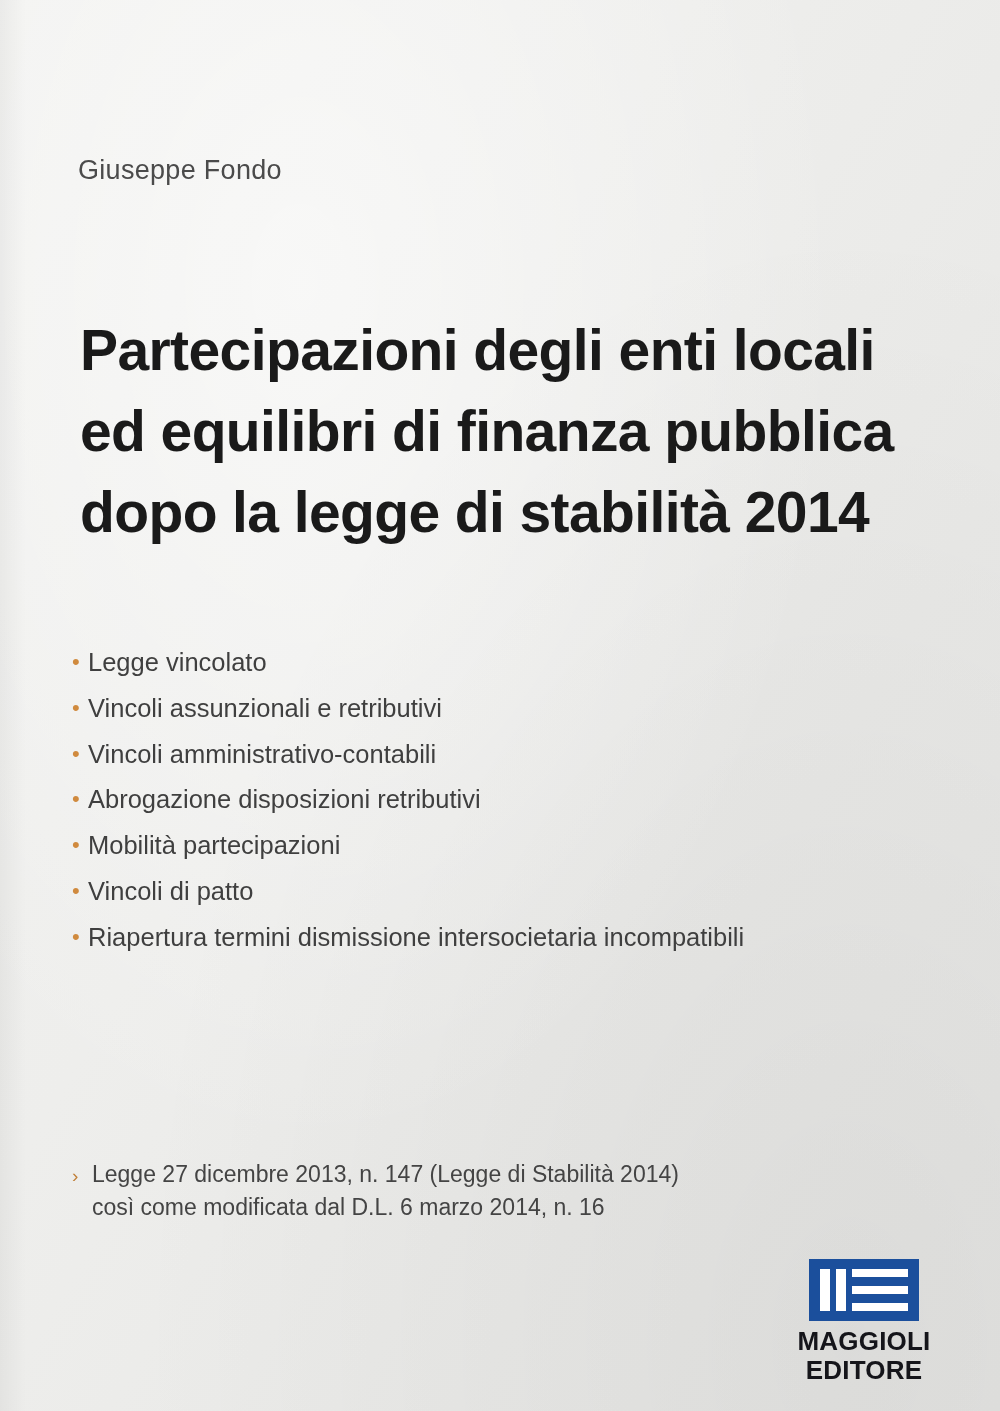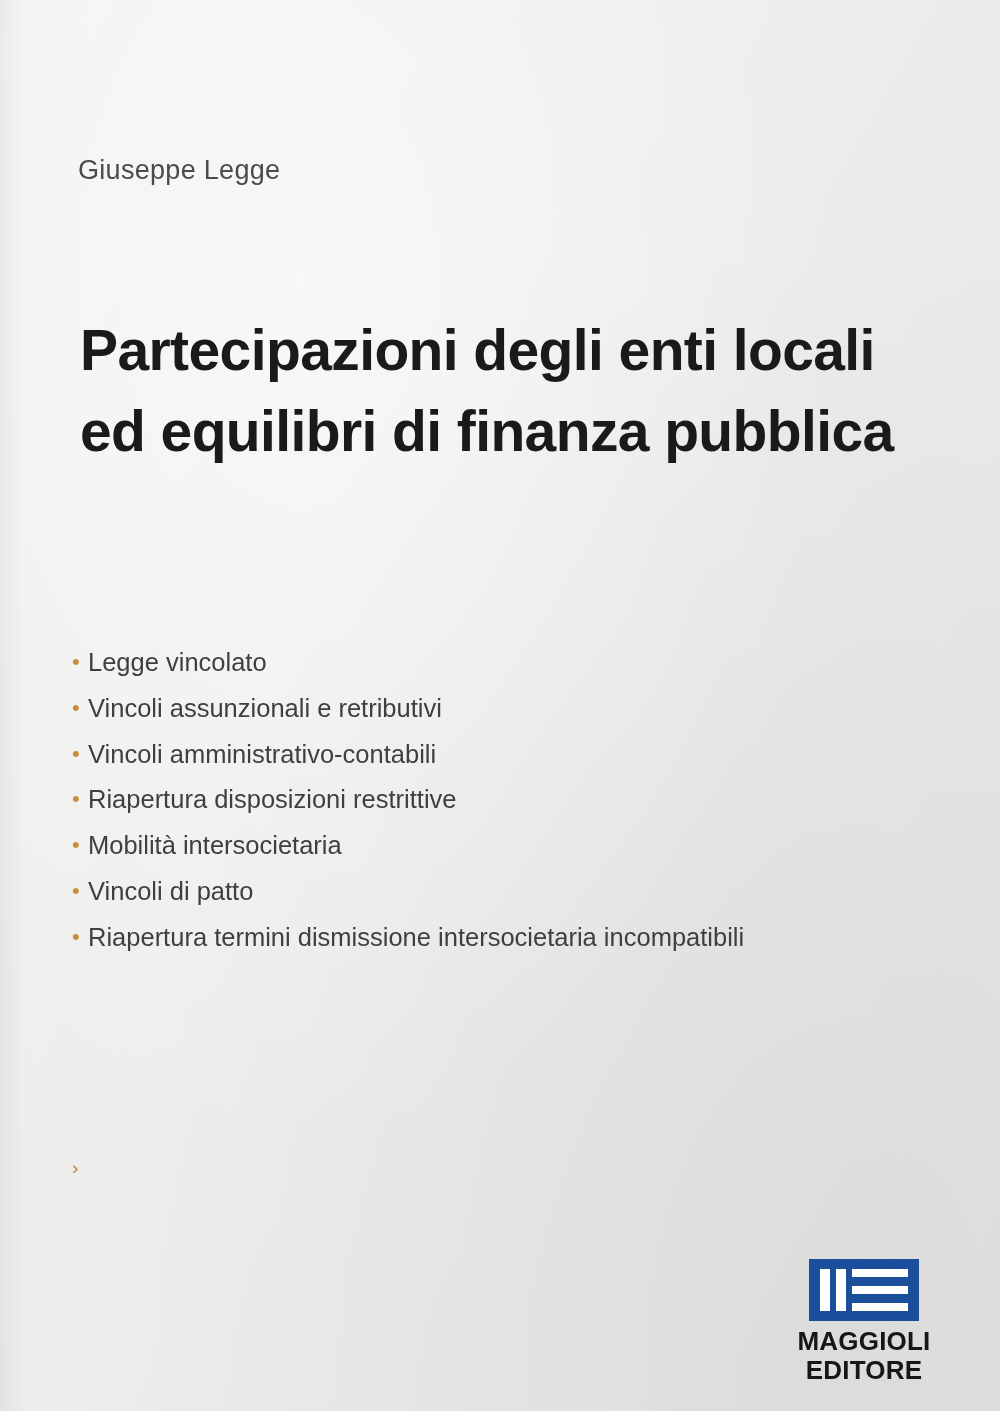--- a/index.html
+++ b/index.html
@@ -151,62 +151,65 @@
     letter-spacing: 0.2px;
     line-height: 1.12;
     font-family: "Liberation Sans", sans-serif;
   }
 </style>
 </head>
 <body>
 
 <div class="cover">
 
-  <div class="author">Giuseppe Legge</div>
+  <div class="author">Giuseppe Fondo</div>
 
   <div class="title-block">
     <div class="title-line">Partecipazioni degli enti locali</div>
     <div class="title-line">ed equilibri di finanza pubblica</div>
+    <div class="title-line">dopo la legge di stabilità 2014</div>
   </div>
 
   <div class="bullets">
     <div class="bullet-row">
       <span class="bullet-dot">•</span>
       <span class="bullet-text">Legge vincolato</span>
     </div>
     <div class="bullet-row">
       <span class="bullet-dot">•</span>
       <span class="bullet-text">Vincoli assunzionali e retributivi</span>
     </div>
     <div class="bullet-row">
       <span class="bullet-dot">•</span>
       <span class="bullet-text">Vincoli amministrativo-contabili</span>
     </div>
     <div class="bullet-row">
       <span class="bullet-dot">•</span>
-      <span class="bullet-text">Riapertura disposizioni restrittive</span>
-    </div>
-    <div class="bullet-row">
-      <span class="bullet-dot">•</span>
-      <span class="bullet-text">Mobilità intersocietaria</span>
+      <span class="bullet-text">Abrogazione disposizioni retributivi</span>
+    </div>
+    <div class="bullet-row">
+      <span class="bullet-dot">•</span>
+      <span class="bullet-text">Mobilità partecipazioni</span>
     </div>
     <div class="bullet-row">
       <span class="bullet-dot">•</span>
       <span class="bullet-text">Vincoli di patto</span>
     </div>
     <div class="bullet-row">
       <span class="bullet-dot">•</span>
       <span class="bullet-text">Riapertura termini dismissione intersocietaria incompatibili</span>
     </div>
   </div>
 
   <div class="footnote">
     <div class="footnote-row">
       <span class="footnote-marker">›</span>
-    </div>
+      <span class="footnote-line">Legge 27 dicembre 2013, n. 147 (Legge di Stabilità 2014)</span>
+    </div>
+    <div class="footnote-line-2">così come modificata dal D.L. 6 marzo 2014, n. 16</div>
   </div>
 
   <div class="logo">
     <svg class="logo-mark" viewBox="0 0 110 62" aria-hidden="true">
       <rect x="0" y="0" width="110" height="62" fill="#1b4f9c"></rect>
       <rect x="11" y="10" width="10" height="42" fill="#ffffff"></rect>
       <rect x="27" y="10" width="10" height="42" fill="#ffffff"></rect>
       <rect x="43" y="10" width="56" height="8" fill="#ffffff"></rect>
       <rect x="43" y="27" width="56" height="8" fill="#ffffff"></rect>
       <rect x="43" y="44" width="56" height="8" fill="#ffffff"></rect>

